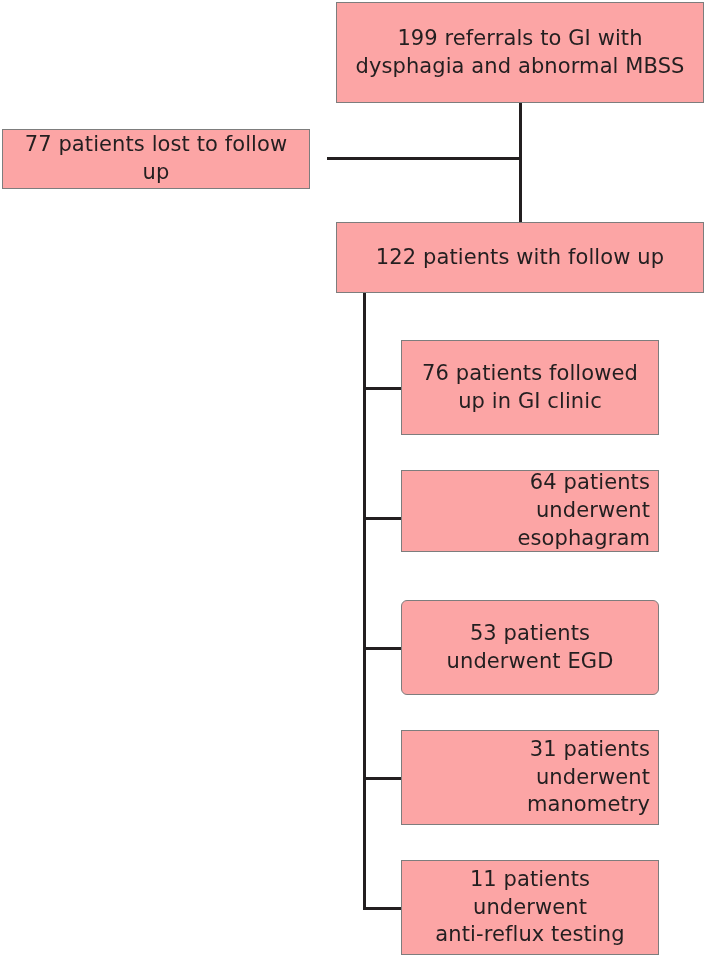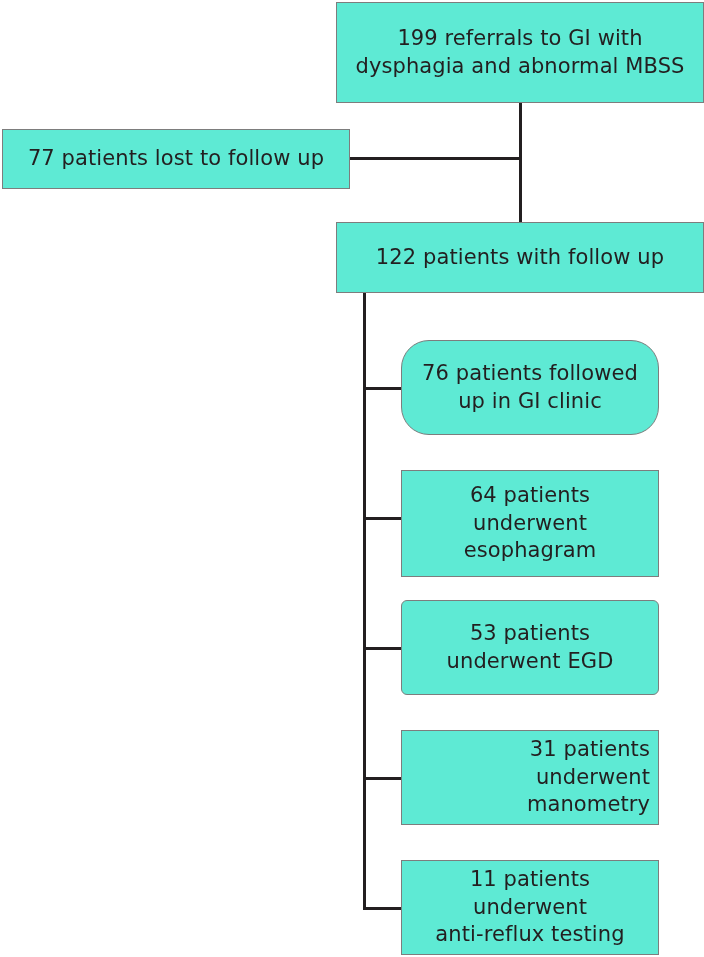--- a/index.html
+++ b/index.html
@@ -14,21 +14,21 @@
     position: relative;
     width: 704px;
     height: 957px;
     background: #ffffff;
     overflow: hidden;
   }
   .node-box {
     position: absolute;
     box-sizing: border-box;
     border: 1.5px solid #7d7d7d;
-    background: #5eead4;
+    background: #fca5a5;
     display: flex;
     align-items: center;
     justify-content: center;
     text-align: center;
     color: #231f20;
     font-size: 21px;
     line-height: 1.33;
     letter-spacing: 0.1px;
     padding: 2px 8px;
     z-index: 2;
@@ -48,42 +48,42 @@
 </head>
 <body>
 
 <div id="flowchart-canvas">
 
   <div class="node-box" style="left:336px; top:2px; width:368px; height:101px;">
     <span class="node-label">199 referrals to GI with
 dysphagia and abnormal MBSS</span>
   </div>
 
-  <div class="node-box" style="left:2px; top:129px; width:348px; height:60px;">
+  <div class="node-box" style="left:2px; top:129px; width:308px; height:60px;">
     <span class="node-label">77 patients lost to follow up</span>
   </div>
 
   <div class="node-box" style="left:336px; top:222px; width:368px; height:71px;">
     <span class="node-label">122 patients with follow up</span>
   </div>
 
   <div class="connector v" style="left:519px; top:102px; height:122px;"></div>
 
   <div class="connector h" style="left:327px; top:157px; width:195px;"></div>
 
   <div class="connector v" style="left:363px; top:280px; height:630px;"></div>
 
   <div class="connector h" style="left:363px; top:387px; width:42px;"></div>
-  <div class="node-box" style="left:401px; top:340px; width:258px; height:95px;border-radius:28px;">
+  <div class="node-box" style="left:401px; top:340px; width:258px; height:95px;">
     <span class="node-label">76 patients followed
 up in GI clinic</span>
   </div>
 
   <div class="connector h" style="left:363px; top:517px; width:42px;"></div>
-  <div class="node-box" style="left:401px; top:470px; width:258px; height:107px;">
+  <div class="node-box" style="left:401px; top:470px; width:258px; height:82px;text-align:right;">
     <span class="node-label">64 patients underwent
 esophagram</span>
   </div>
 
   <div class="connector h" style="left:363px; top:647px; width:42px;"></div>
   <div class="node-box" style="left:401px; top:600px; width:258px; height:95px;border-radius:6px;">
     <span class="node-label">53 patients
 underwent EGD</span>
   </div>
 

